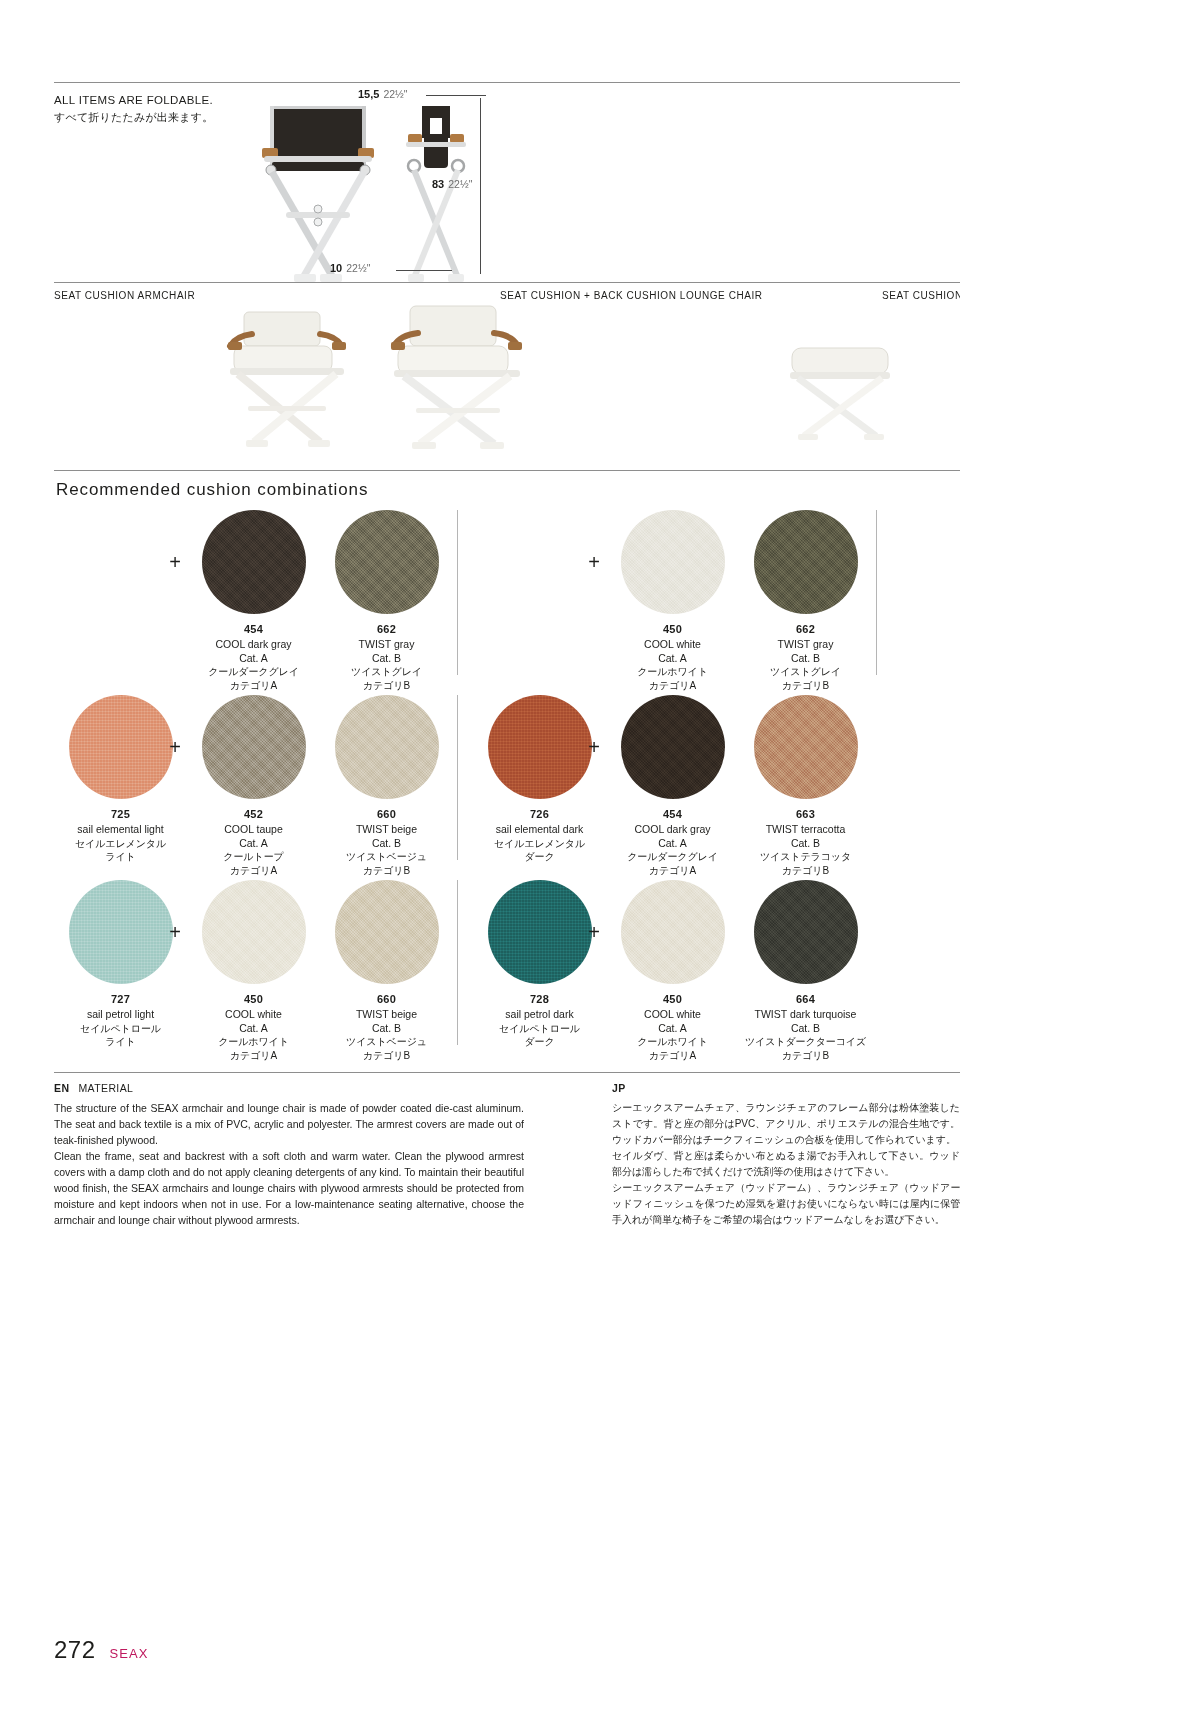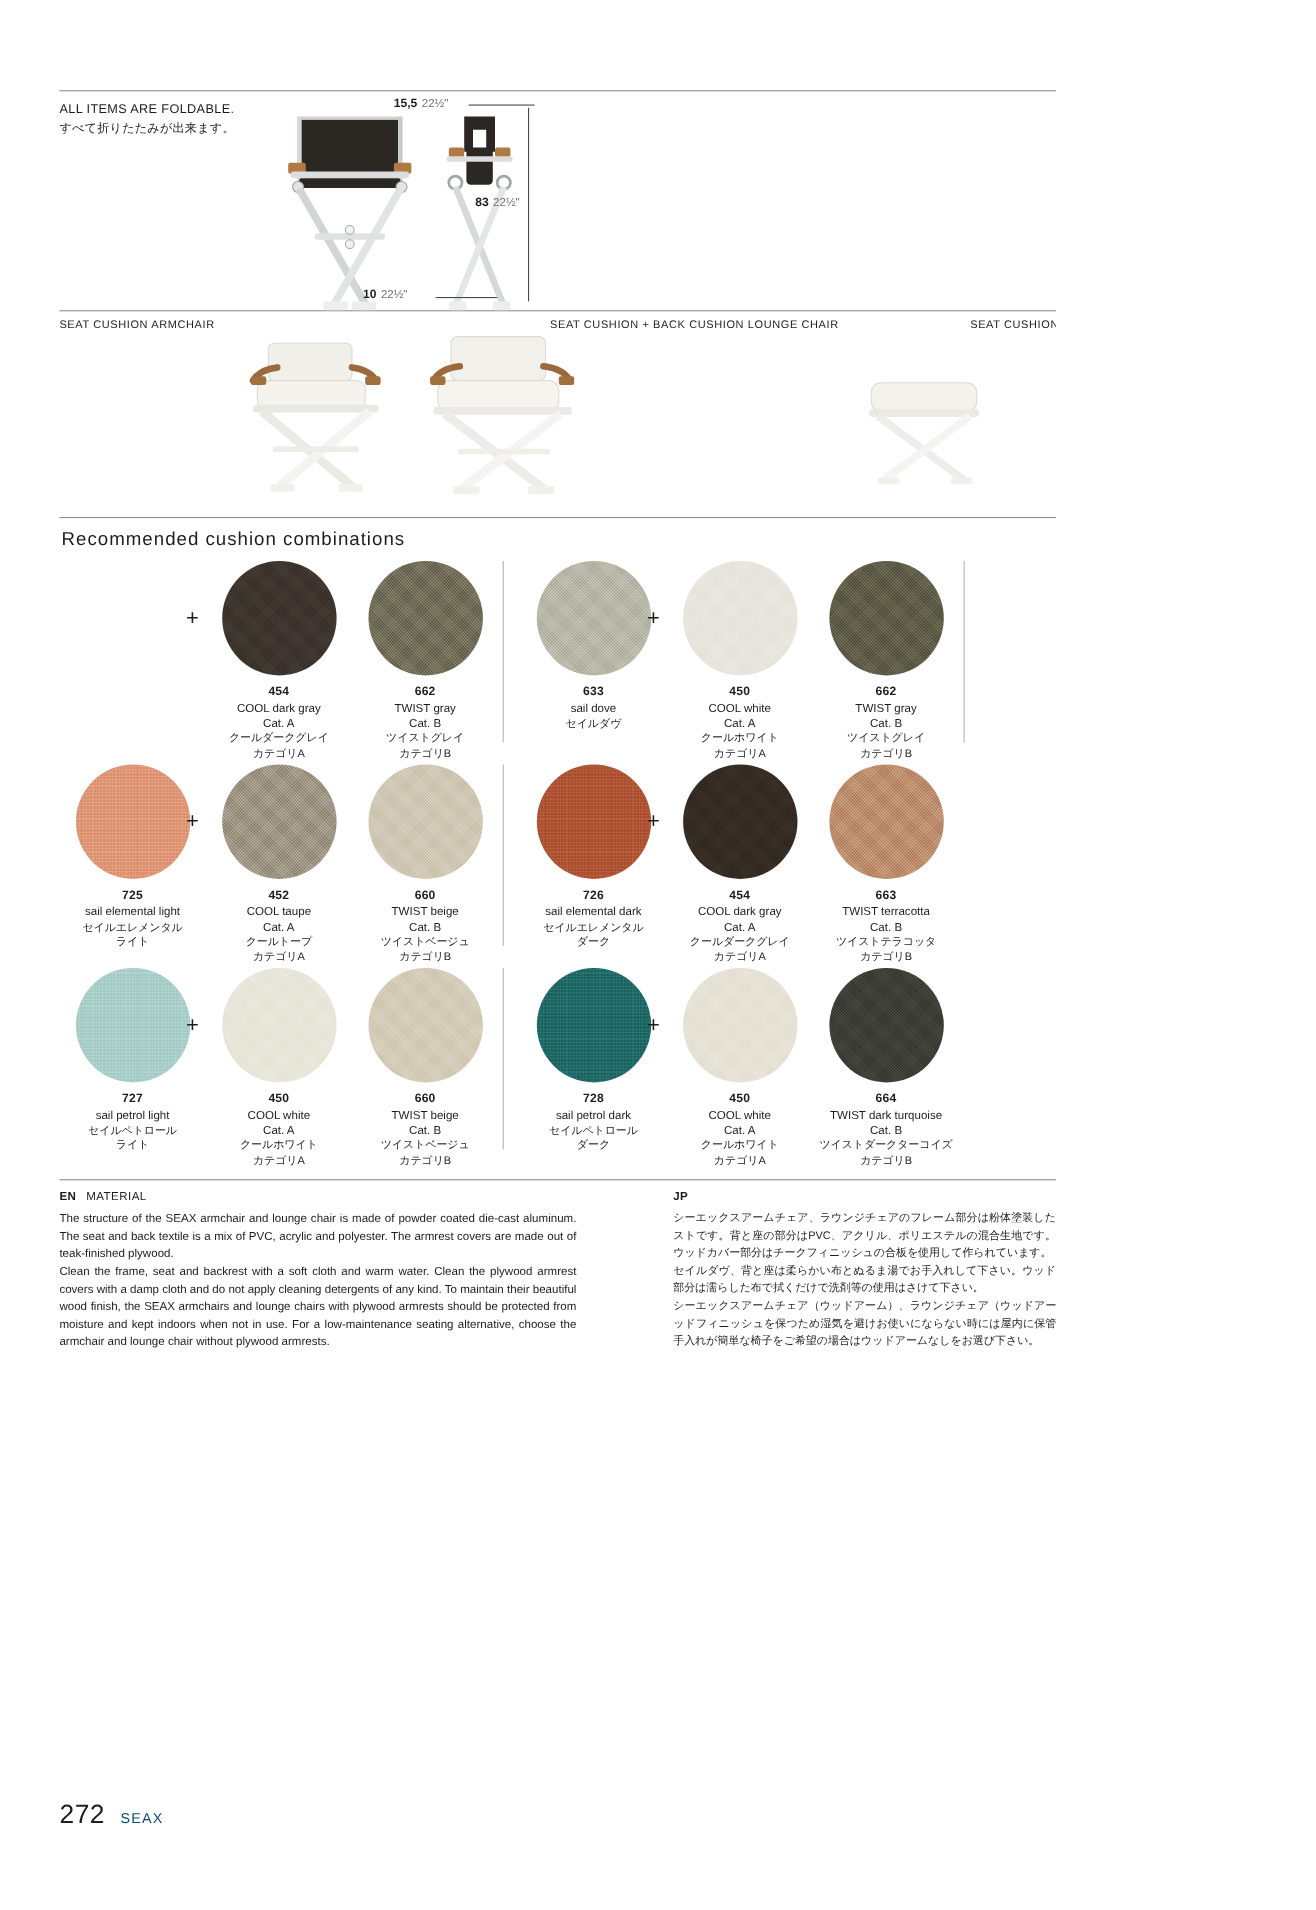--- a/index.html
+++ b/index.html
@@ -64,21 +64,21 @@
   .mat-jp{left:612px;width:420px;}
   .mat-head{font-size:10.5px;letter-spacing:.4px;margin-bottom:6px;}
   .mat-head b{font-weight:700;margin-right:9px;}
   .mat-body{font-size:10.5px;line-height:16px;text-align:justify;color:#1d1d1b;}
   .mat-body.jp{font-size:10px;line-height:16px;letter-spacing:-.05px;}
   .mat-body p{margin:0 0 0 0;}
 
   
   #sec-foot{position:absolute;left:54px;top:1636px;}
   .pg-num{font-size:24px;letter-spacing:.5px;color:#1d1d1b;display:inline-block;vertical-align:baseline;}
-  .pg-name{font-size:13px;letter-spacing:1.1px;color:#0c4a6e;display:inline-block;margin-left:14px;vertical-align:baseline;}
+  .pg-name{font-size:13px;letter-spacing:1.1px;color:#be185d;display:inline-block;margin-left:14px;vertical-align:baseline;}
 </style>
 </head>
 <body>
 
 <div class="page">
 
   <div class="rule" style="top:82px;"></div>
   <div class="rule" style="top:282px;"></div>
   <div class="rule" style="top:470px;"></div>
 
@@ -208,26 +208,20 @@
           </div>
           <div class="swcell" style="left: 266px;">
             <div class="sw" style="background: rgb(110, 106, 86);"></div>
             <div class="sw-code">662</div>
             <div class="sw-en">TWIST gray</div>
             <div class="sw-cat">Cat. B</div>
             <div class="sw-jp">ツイストグレイ</div>
             <div class="sw-jp">カテゴリB</div>
           </div>
           <div class="vdiv" style="left: 403px; top: 0px; height: 165px;"></div>
-          <div class="swcell" style="left: 419px;">
-            <div class="sw" style="background: rgb(181, 181, 165);"></div>
-            <div class="sw-code">633</div>
-            <div class="sw-en">sail dove</div>
-            <div class="sw-jp">セイルダヴ</div>
-          </div>
           <div class="plus" style="left: 528px;">+</div>
           <div class="swcell" style="left: 552px;">
             <div class="sw" style="background: rgb(231, 229, 220);"></div>
             <div class="sw-code">450</div>
             <div class="sw-en">COOL white</div>
             <div class="sw-cat">Cat. A</div>
             <div class="sw-jp">クールホワイト</div>
             <div class="sw-jp">カテゴリA</div>
           </div>
           <div class="swcell" style="left: 685px;">

